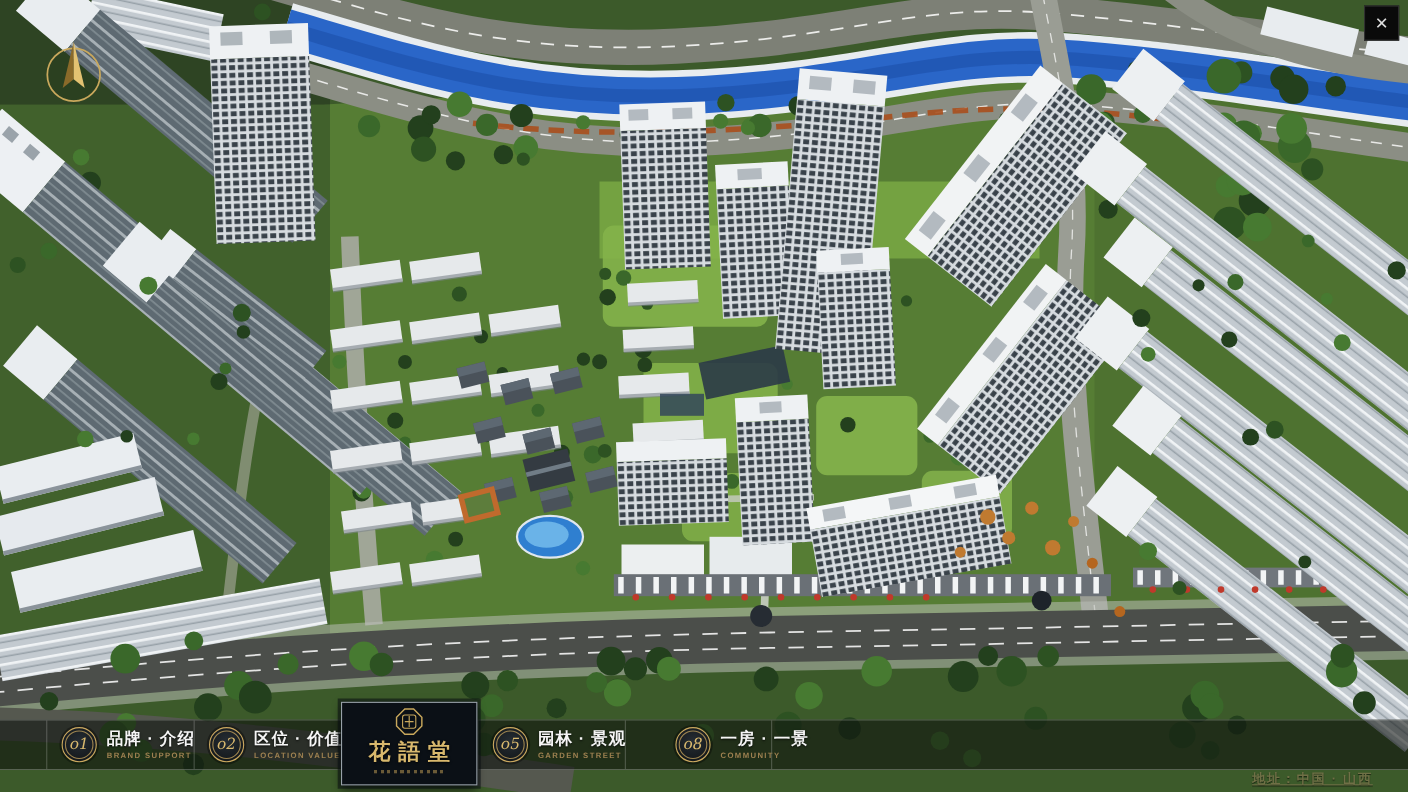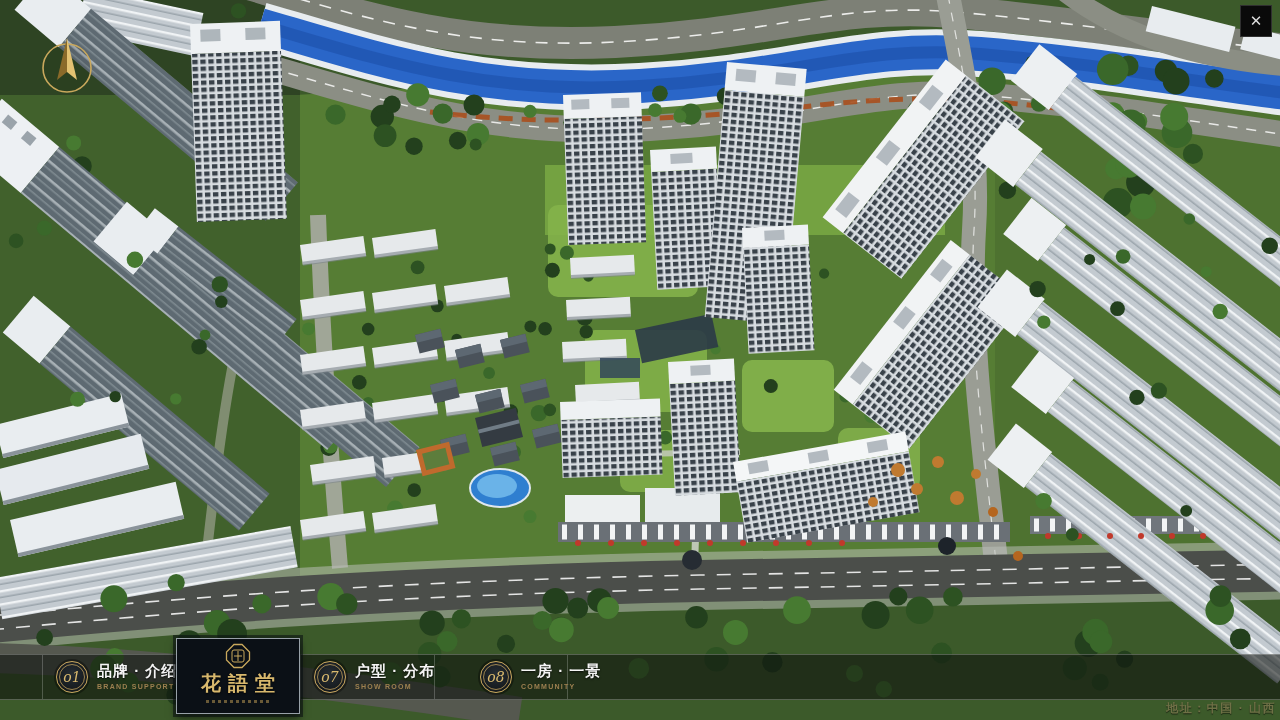--- a/index.html
+++ b/index.html
@@ -38,23 +38,23 @@
               display:flex;flex-direction:column;align-items:center;
               box-sizing:border-box;padding-top:4px;cursor:pointer;}
   .seal{width:26px;height:26px;}
   .logo-title{font-family:"DejaVu Serif",serif;font-weight:bold;font-size:20px;
               color:#d8b86d;letter-spacing:7px;margin-right:-7px;margin-top:1px;
               text-shadow:0 1px 2px rgba(0,0,0,.9);}
   .logo-sub{width:64px;height:3px;margin-top:3px;opacity:.75;
             background:repeating-linear-gradient(90deg,#8a7342 0 3px,transparent 3px 6px);}
 
   
-  .address{position:absolute;right:4px;bottom:3px;z-index:11;font-size:12px;
+  .address{position:absolute;right:32px;bottom:3px;z-index:11;font-size:12px;
            font-weight:bold;color:#6f7046;letter-spacing:1.5px;
-           text-shadow:0 1px 1px rgba(0,0,0,.6);}
+           text-shadow:0 1px 1px rgba(0,0,0,.6);text-decoration:underline;}
   .close-btn{position:absolute;top:5px;right:8px;width:32px;height:32px;z-index:11;
              background:#0a0a0a;border:1px solid #303030;color:#ddd;font-size:15px;
              display:flex;align-items:center;justify-content:center;cursor:pointer;
              font-family:"DejaVu Sans",sans-serif;}
   .compass{position:absolute;left:36px;top:34px;width:62px;height:66px;z-index:9;}
 </style>
 </head>
 <body>
 
 <div class="stage">
@@ -634,45 +634,54 @@
     <div class="nav-item">
       <div class="badge">
           <span>o1</span>
         </div>
       <div class="labels">
           <div class="zh">品牌 · 介绍</div>
       <div class="en">BRAND SUPPORT</div>
         </div>
     </div>
 
+    <div class="nav-item">
+      <div class="badge">
+          <span>o2</span>
+        </div>
+      <div class="labels">
+          <div class="zh">区位 · 价值</div>
+      <div class="en">LOCATION VALUE</div>
+        </div>
+    </div>
 
 
 
     <div class="logo-panel">
       <svg class="seal" viewBox="0 0 26 26">
         <polygon points="9,1.5 17,1.5 24.5,9 24.5,17 17,24.5 9,24.5 1.5,17 1.5,9" fill="none" stroke="#c9a85c" stroke-width="1.3"></polygon>
         <rect x="7" y="7" width="12" height="12" rx="2" fill="none" stroke="#c9a85c" stroke-width="1"></rect>
         <line x1="13" y1="8" x2="13" y2="18" stroke="#c9a85c" stroke-width="1"></line>
         <line x1="9" y1="13" x2="17" y2="13" stroke="#c9a85c" stroke-width="1"></line>
       </svg>
       <div class="logo-title">花語堂</div>
       <div class="logo-sub"></div>
     </div>
 
-
-
     <div class="nav-item">
       <div class="badge">
-          <span>o7</span>
+          <span>o5</span>
         </div>
       <div class="labels">
-          <div class="zh">户型 · 分布</div>
-      <div class="en">SHOW ROOM</div>
+          <div class="zh">园林 · 景观</div>
+      <div class="en">GARDEN STREET</div>
         </div>
     </div>
+
+
 
     <div class="nav-item">
       <div class="badge">
           <span>o8</span>
         </div>
       <div class="labels">
           <div class="zh">一房 · 一景</div>
       <div class="en">COMMUNITY</div>
         </div>
     </div>

